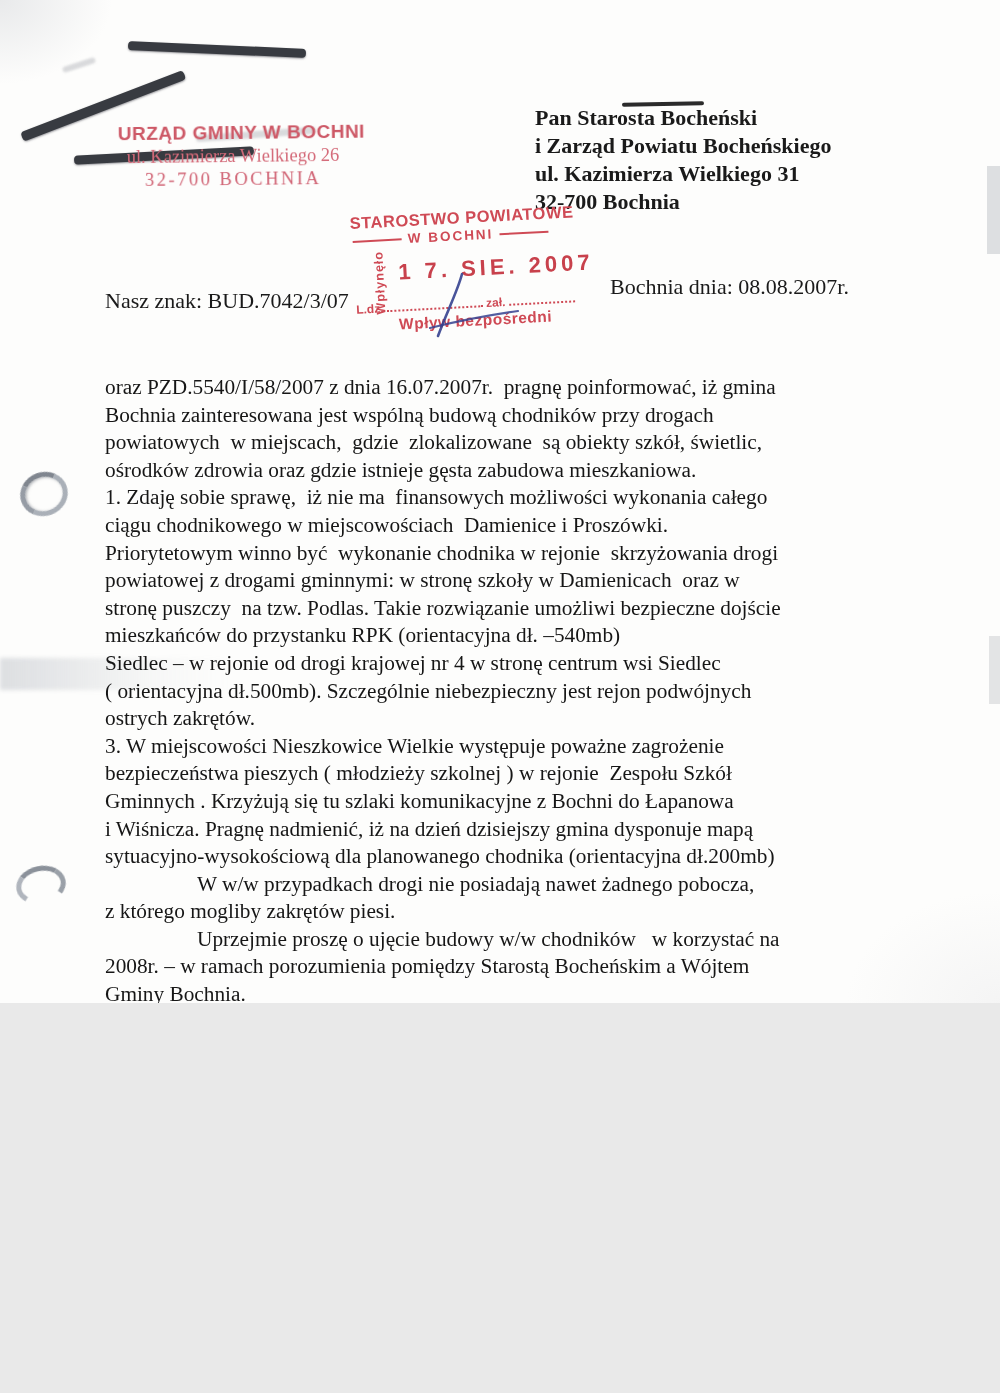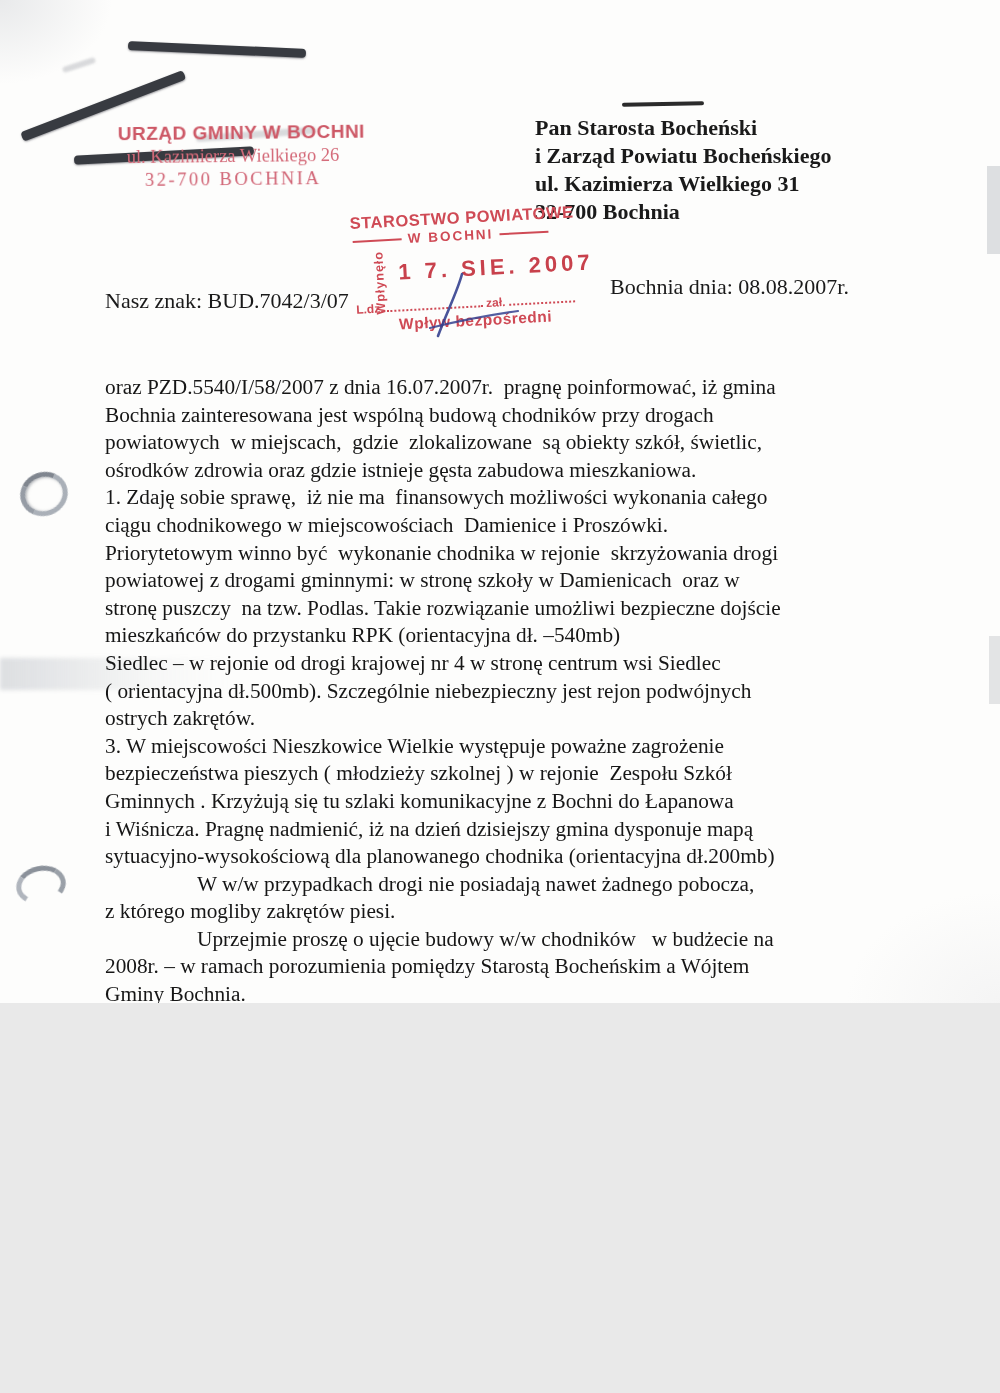--- a/index.html
+++ b/index.html
@@ -31,21 +31,21 @@
   .edge.e1{top:166px;width:13px;height:88px;opacity:.55;}
   .edge.e2{top:636px;width:11px;height:68px;opacity:.45;}
   .speck{position:absolute;left:936px;top:1330px;width:5px;height:5px;border-radius:50%;background:#9a9a9a;}
   
   .sender-stamp{position:absolute;left:118px;top:122px;width:230px;text-align:center;color:#cd5866;transform:rotate(-0.6deg);filter:blur(.3px);}
   .sender-stamp .l1{font-family:"Liberation Sans",sans-serif;font-weight:bold;font-size:19px;letter-spacing:.5px;white-space:nowrap;}
   .sender-stamp .l2{font-size:18.5px;color:#d46a79;margin-top:2px;white-space:nowrap;}
   .sender-stamp .l3{font-size:18.5px;letter-spacing:2.5px;color:#d06273;margin-top:2px;white-space:nowrap;}
   
   .strike{position:absolute;left:622px;top:102px;width:82px;height:4px;background:#2b2b2b;border-radius:2px;transform:rotate(-1deg);}
-  .recipient{position:absolute;left:535px;top:114px;font-weight:bold;font-size:22px;line-height:28px;}
+  .recipient{position:absolute;left:535px;top:104px;font-weight:bold;font-size:22px;line-height:28px;}
   
   .receipt-stamp{position:absolute;left:350px;top:208px;width:230px;color:#cf4a55;transform:rotate(-3deg);font-family:"Liberation Sans",sans-serif;}
   .receipt-stamp .org1{font-weight:bold;font-size:16.5px;letter-spacing:.5px;white-space:nowrap;}
   .receipt-stamp .org2{display:flex;align-items:center;gap:6px;font-weight:bold;font-size:13.5px;letter-spacing:2px;margin-top:1px;width:196px;margin-left:2px;}
   .receipt-stamp .org2 .dash{height:2px;background:#cf4a55;flex:1;}
   .receipt-stamp .vlabel{position:absolute;left:20px;top:36px;height:66px;writing-mode:vertical-rl;transform:rotate(180deg);font-weight:bold;font-size:12.5px;letter-spacing:1px;}
   .receipt-stamp .date{position:absolute;left:46px;top:48px;font-weight:bold;font-size:22px;letter-spacing:4px;color:#c8414c;white-space:nowrap;}
   .receipt-stamp .ldzrow{position:absolute;left:2px;top:88px;font-weight:bold;font-size:12px;white-space:nowrap;}
   .receipt-stamp .dots{display:inline-block;border-bottom:2px dotted #cf4a55;height:10px;}
   .receipt-stamp .d1{width:96px;} .receipt-stamp .d2{width:66px;}
@@ -141,21 +141,21 @@
       <div class="line">Siedlec – w rejonie od drogi krajowej nr 4 w stronę centrum wsi Siedlec</div>
       <div class="line">( orientacyjna dł.500mb). Szczególnie niebezpieczny jest rejon podwójnych</div>
       <div class="line">ostrych zakrętów.</div>
       <div class="line">3. W miejscowości Nieszkowice Wielkie występuje poważne zagrożenie</div>
       <div class="line">bezpieczeństwa pieszych ( młodzieży szkolnej ) w rejonie  Zespołu Szkół</div>
       <div class="line">Gminnych . Krzyżują się tu szlaki komunikacyjne z Bochni do Łapanowa</div>
       <div class="line">i Wiśnicza. Pragnę nadmienić, iż na dzień dzisiejszy gmina dysponuje mapą</div>
       <div class="line">sytuacyjno-wysokościową dla planowanego chodnika (orientacyjna dł.200mb)</div>
       <div class="line indent">W w/w przypadkach drogi nie posiadają nawet żadnego pobocza,</div>
       <div class="line">z którego mogliby zakrętów piesi.</div>
-      <div class="line indent">Uprzejmie proszę o ujęcie budowy w/w chodników   w budżecie na</div>
+      <div class="line indent">Uprzejmie proszę o ujęcie budowy w/w chodników   w korzystać na</div>
       <div class="line">2008r. – w ramach porozumienia pomiędzy Starostą Bocheńskim a Wójtem</div>
       <div class="line">Gminy Bochnia.</div>
     </div>
 
   <div class="closing">Z poważaniem:</div>
 
   <div class="wojt-stamp">
     <div class="title">WÓJT</div>
     <div class="name">mgr inż. Jerzy Lysy</div>
   </div>

